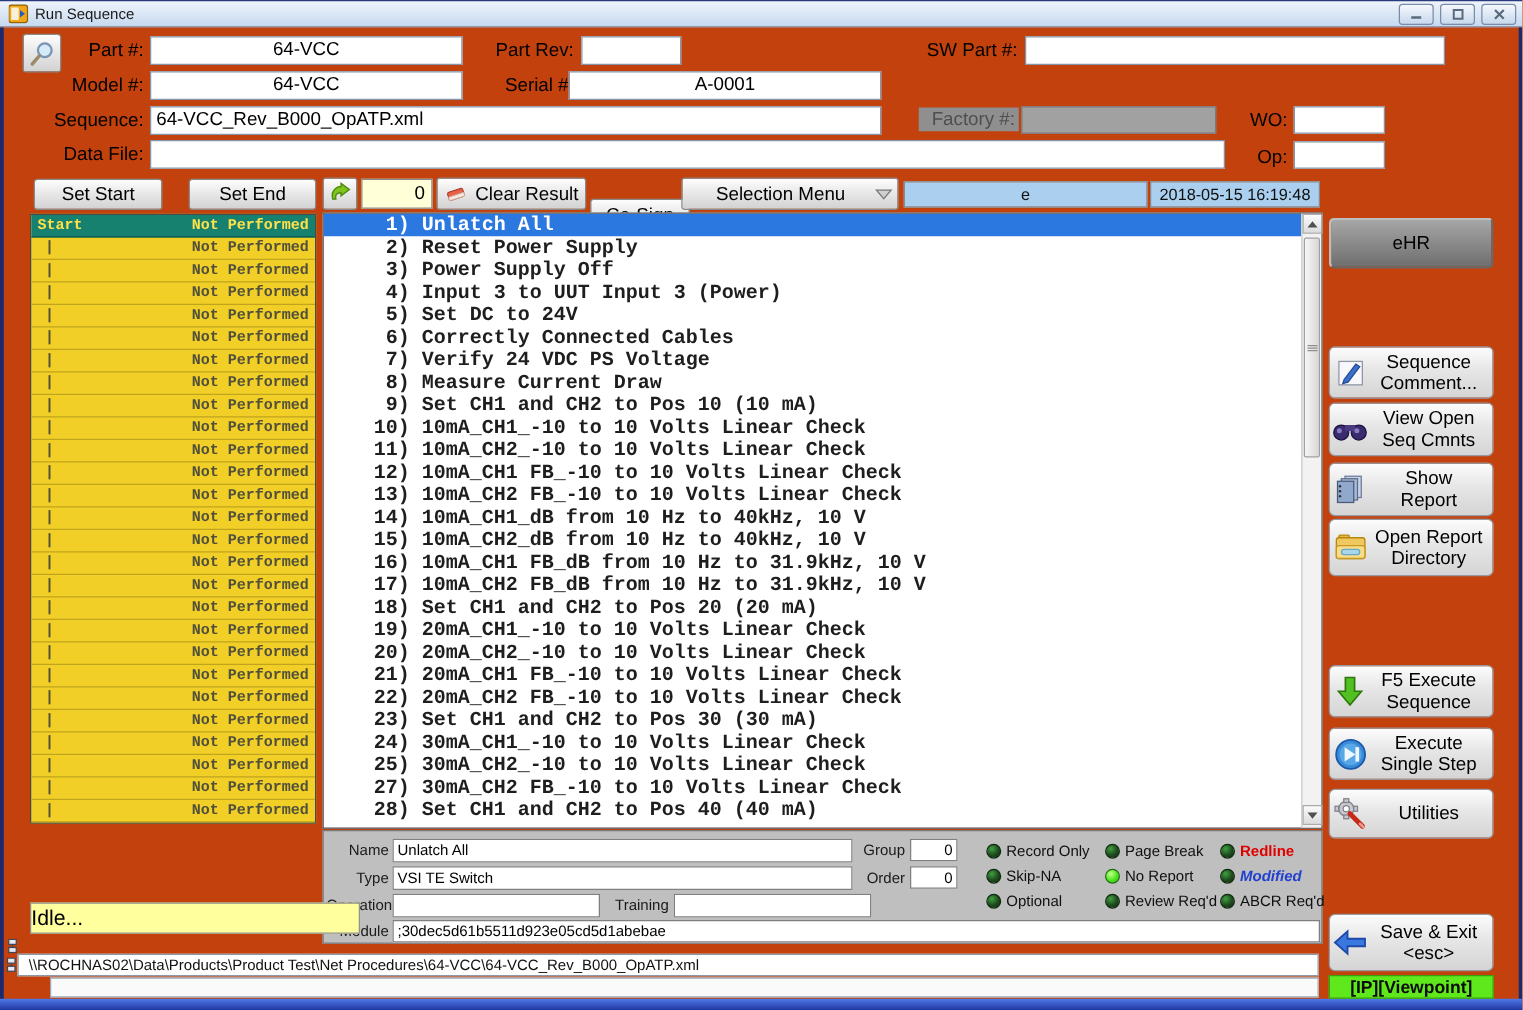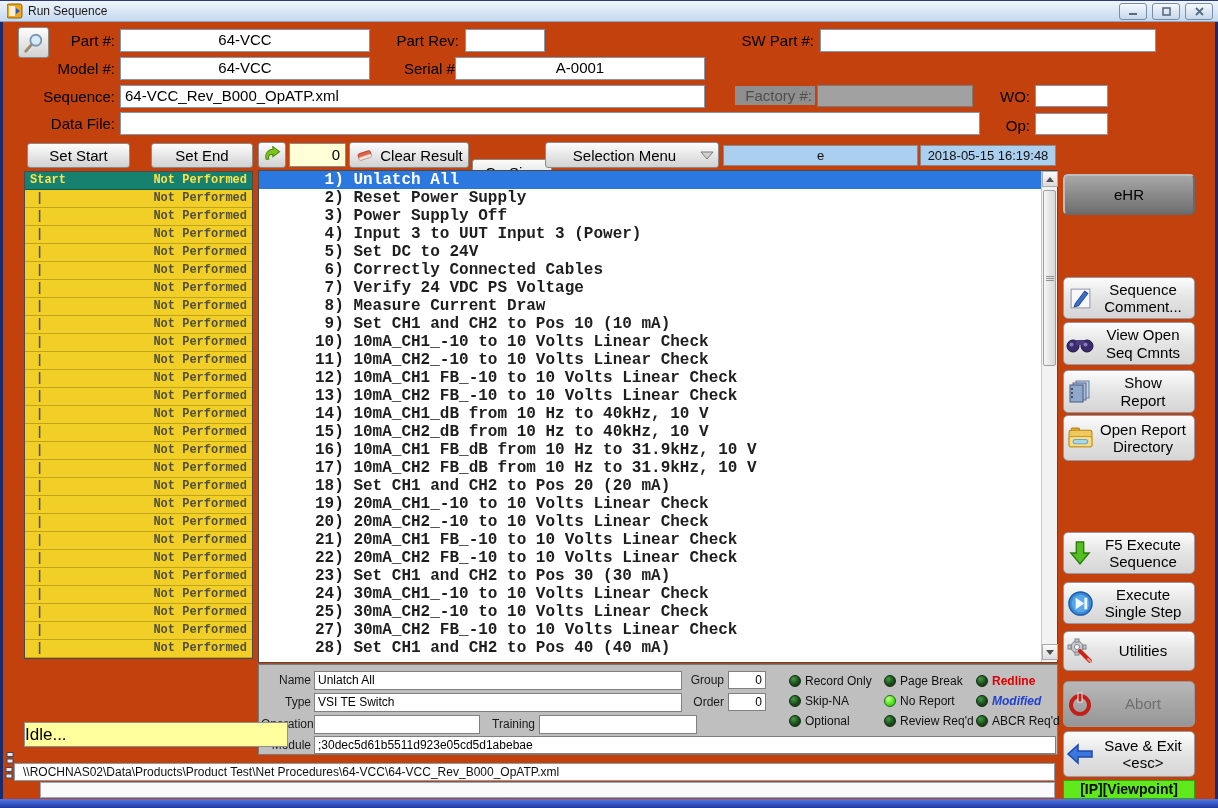--- a/index.html
+++ b/index.html
@@ -28,21 +28,21 @@
   .blue-box{background:#AACFEF;border:1px solid #8A8A8A;font-size:13px;text-align:center;line-height:19px;color:#101010}
 
   
   .status-list{left:24px;top:171px;width:229px;height:488px;background:#F2CF26;border:1px solid #4A4A4A;overflow:hidden;font-family:"Liberation Mono","DejaVu Sans Mono",monospace;font-weight:bold;font-size:12px}
   .st-row{height:18px;display:flex;justify-content:space-between;border-bottom:1px solid #C0A41E;color:#50503C;line-height:17px;padding:0 5px 0 11px}
   .st-row.header{background:#17816F;color:#FFE14A;padding-left:5px;border-bottom:1px solid #0E5A4C}
 
   
   .step-list{left:258px;top:170px;width:800px;height:493px;background:#fff;border:1px solid #4A4A4A}
   .step-rows{position:absolute;left:259px;top:171px;width:782px;height:491px;overflow:hidden;font-family:"Liberation Mono","DejaVu Sans Mono",monospace;font-weight:bold;font-size:16px;color:#1E1E1E}
-  .step-row{height:18px;line-height:18px;white-space:pre;padding-left:56px}
+  .step-row{height:18px;line-height:18px;white-space:pre;padding-left:40px}
   .step-row.selected{background:#2A78E0;color:#fff}
 
   
   .sbar{left:1041px;top:171px;width:16px;height:491px;background:#F2F2F2;border-left:1px solid #C8C8C8}
   .sbtn{position:absolute;left:0;width:16px;height:16px;background:linear-gradient(#FBFBFB,#DCDCDC);border:1px solid #ABABAB;display:flex;align-items:center;justify-content:center}
   .tri-up{width:0;height:0;border-left:4px solid transparent;border-right:4px solid transparent;border-bottom:5px solid #505050}
   .tri-dn{width:0;height:0;border-left:4px solid transparent;border-right:4px solid transparent;border-top:5px solid #505050}
   .thumb{position:absolute;left:1px;top:19px;width:13px;height:176px;background:linear-gradient(90deg,#F6F6F6,#D8D8D8);border:1px solid #A0A0A0;border-radius:2px;display:flex;align-items:center;justify-content:center}
   .grip{width:8px;height:1px;background:#909090;box-shadow:0 2px 0 #909090,0 -2px 0 #909090}
 
@@ -400,29 +400,20 @@
       <svg width="27" height="27" viewBox="0 0 28 28">
           <circle cx="14" cy="14" r="12" fill="#3A8AD8" stroke="#1A5AA8" stroke-width="1.5"></circle>
           <circle cx="14" cy="14" r="9" fill="#58A8E8"></circle>
           <path d="M9 8 L18 14 L9 20 Z" fill="#F0F8FF"></path>
           <rect x="18" y="8" width="3" height="12" fill="#F0F8FF"></rect>
         </svg>
     </span>
     <span class="sb-label">Execute
 Single Step</span>
   </div>
-  <div class="abs side-btn disabled-btn" style="top:681px;height:46px">
-    <span class="sb-icon">
-      <svg width="26" height="26" viewBox="0 0 26 26">
-          <circle cx="13" cy="14" r="9" fill="none" stroke="#C02018" stroke-width="4"></circle>
-          <rect x="11" y="2" width="4" height="9" fill="#C02018" stroke="#E8E8E8" stroke-width="1"></rect>
-        </svg>
-    </span>
-    <span class="sb-label">Abort</span>
-  </div>
   <div class="abs side-btn" style="top:731px;height:46px">
     <span class="sb-icon">
       <svg width="28" height="22" viewBox="0 0 28 22">
           <path d="M26 8 L12 8 L12 2 L2 11 L12 20 L12 14 L26 14 Z" fill="#3A78E0" stroke="#1E4AA8" stroke-width="1.5"></path>
         </svg>
     </span>
     <span class="sb-label">Save &amp; Exit
 &lt;esc&gt;</span>
   </div>
   <div class="abs ip-badge">[IP][Viewpoint]</div>

